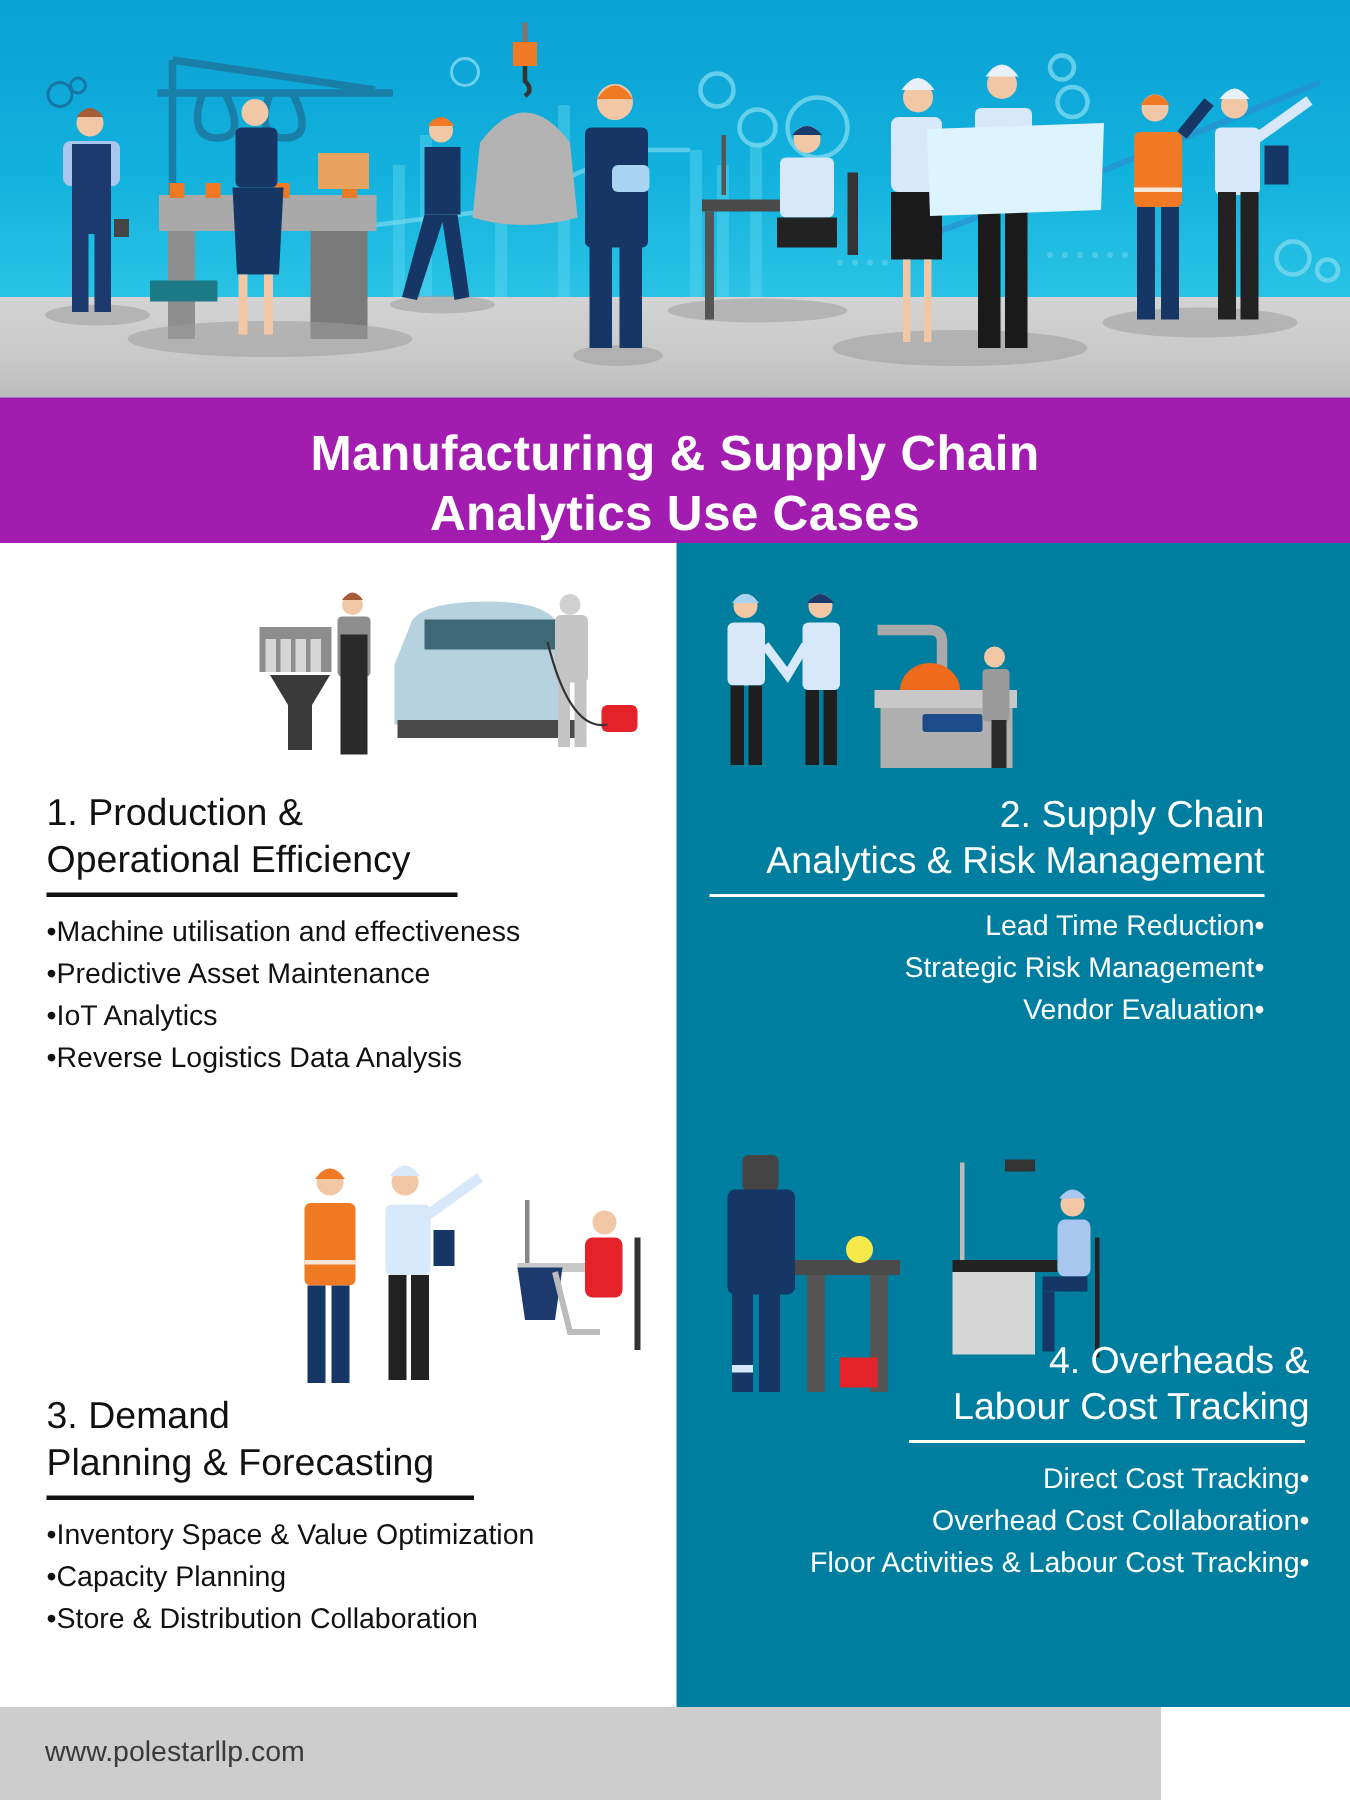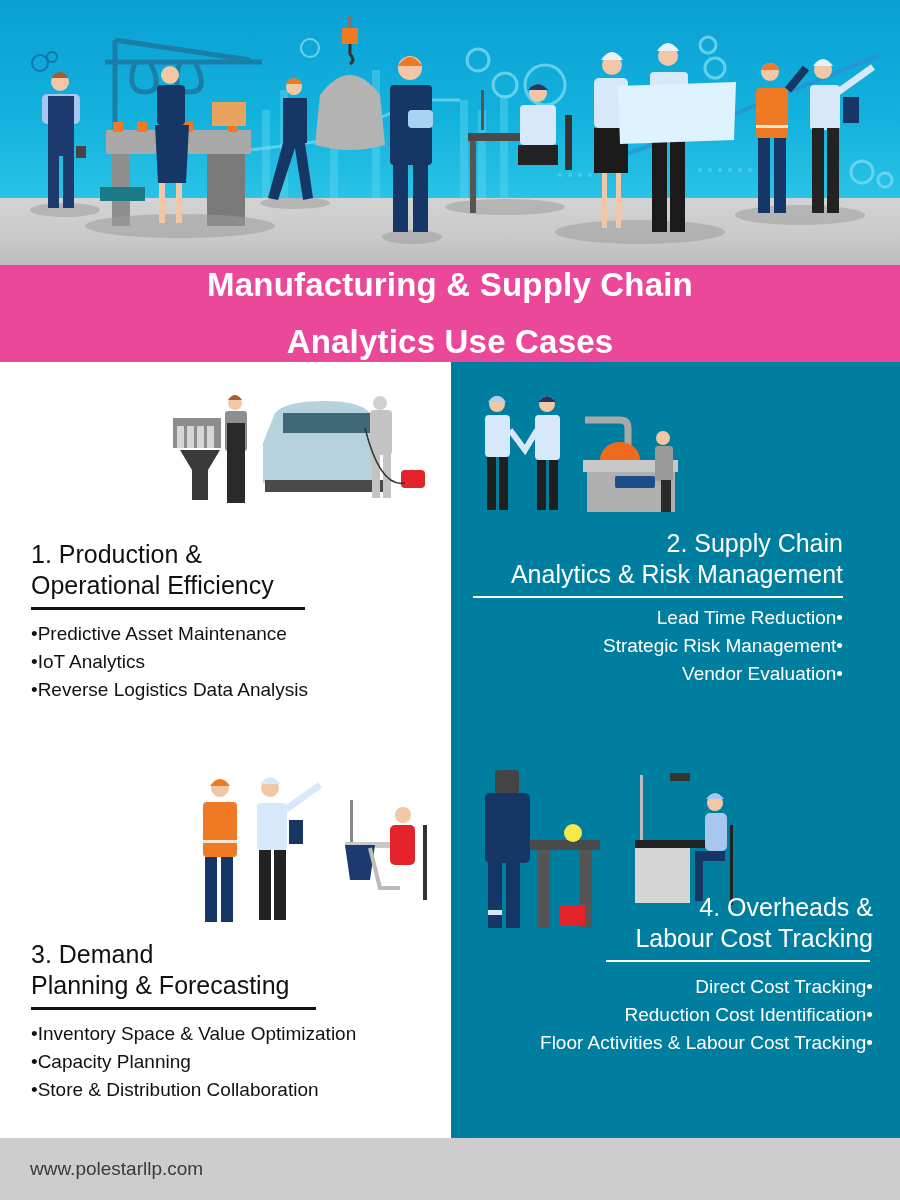--- a/index.html
+++ b/index.html
@@ -7,22 +7,22 @@
   body { font-family: "DejaVu Sans", "Liberation Sans", sans-serif; position: relative; }
 
   
   .hero { position: absolute; left: 0; top: 0; width: 900px; height: 265px; overflow: hidden;
           background: linear-gradient(180deg, #0aa0d4 0%, #13b2dd 45%, #2ac3e6 75%, #2ac3e6 100%); }
   .hero .floor { position: absolute; left: 0; top: 198px; width: 900px; height: 67px;
           background: linear-gradient(180deg, #d3d3d3 0%, #c9c9c9 60%, #bcbcbc 100%); }
   .hero svg { position: absolute; left: 0; top: 0; }
 
   
-  .title-band { position: absolute; left: 0; top: 265px; width: 900px; height: 97px; background: #ec4899;
-          display: flex; flex-direction: column; align-items: center; justify-content: space-between; }
+  .title-band { position: absolute; left: 0; top: 265px; width: 900px; height: 97px; background: #a21caf;
+          display: flex; flex-direction: column; align-items: center; justify-content: flex-end; }
   .title-band .line { color: #ffffff; font-family: "Liberation Sans", sans-serif; font-weight: bold;
           font-size: 33px; line-height: 40px; letter-spacing: 0.2px; text-align: center; }
 
   
   .col-left { position: absolute; left: 0; top: 362px; width: 451px; height: 776px; background: #ffffff; }
   .col-right { position: absolute; left: 451px; top: 362px; width: 449px; height: 776px; background: #007ea0; }
 
   .illus { position: absolute; }
 
   .section { position: absolute; font-family: "Liberation Sans", sans-serif; }
@@ -30,21 +30,21 @@
   .section .rule { height: 3px; margin-top: 6px; }
   .section .items { margin-top: 10px; list-style: none; }
   .section .items li { font-size: 19px; line-height: 28px; white-space: nowrap; }
 
   .left-sec { color: #111111; }
   .left-sec .rule { background: #111111; }
   .right-sec { color: #ffffff; text-align: right; }
   .right-sec .rule { background: #ffffff; height: 2px; }
 
   
-  .footer { position: absolute; left: 0; top: 1138px; width: 900px; height: 62px; background: #cdcdcd;
+  .footer { position: absolute; left: 0; top: 1138px; width: 774px; height: 62px; background: #cdcdcd;
           display: flex; align-items: center; padding-left: 30px; }
   .footer .url { font-family: "Liberation Sans", sans-serif; font-size: 19px; color: #3a3a3a; }
 </style>
 </head>
 <body>
 
 <div class="hero">
   <div class="floor"></div>
   <svg width="900" height="265" viewBox="0 0 900 265">
 
@@ -232,25 +232,26 @@
   <rect x="118" y="25" width="90" height="20" fill="#3f6877"></rect>
   <rect x="100" y="92" width="120" height="12" fill="#4a4a4a"></rect>
   <circle cx="215" cy="15" r="7" fill="#d0d0d0"></circle>
   <rect x="205" y="22" width="22" height="45" rx="4" fill="#c4c4c4"></rect>
   <rect x="207" y="65" width="8" height="45" fill="#c4c4c4"></rect>
     <rect x="218" y="65" width="8" height="45" fill="#c4c4c4"></rect>
   <rect x="236" y="82" width="24" height="18" rx="4" fill="#e4222a"></rect>
   <path d="M200,40 q15,60 40,55" stroke="#333" stroke-width="1.5" fill="none"></path>
 </svg>
 
-<div class="section left-sec" style="left:31px;top:527px;width:400px;margin-top:12px;">
+<div class="section left-sec" style="left:31px;top:527px;width:400px;">
   <div class="heading">1. Production &amp;</div>
   <div class="heading">Operational Efficiency</div>
   <div class="rule" style="width:274px;"></div>
   <ul class="items">
+    <li>•Machine utilisation and effectiveness</li>
     <li>•Predictive Asset Maintenance</li>
     <li>•IoT Analytics</li>
     <li>•Reverse Logistics Data Analysis</li>
   </ul>
 </div>
 
 <svg class="illus" style="left:475px;top:390px;" width="225" height="125" viewBox="0 0 225 125">
   <circle cx="22" cy="14" r="8" fill="#f2c7a6"></circle>
   <path d="M13,12 q9,-12 18,0z" fill="#a9d3f2"></path>
   <rect x="10" y="25" width="25" height="42" rx="4" fill="#d8e8fb"></rect>
@@ -299,21 +300,21 @@
   <rect x="104" y="50" width="14" height="24" fill="#163766"></rect>
   <rect x="165" y="30" width="3" height="45" fill="#888"></rect>
   <rect x="160" y="72" width="60" height="6" fill="#c8c8c8"></rect>
   <path d="M160,75 h30 l-5,35 h-20z" fill="#1c3a6e"></path>
   <path d="M185,78 l10,40 h20" stroke="#bbb" stroke-width="4" fill="none"></path>
   <circle cx="218" cy="45" r="8" fill="#f2c7a6"></circle>
   <rect x="205" y="55" width="25" height="40" rx="5" fill="#e4222a"></rect>
   <rect x="238" y="55" width="4" height="75" fill="#333"></rect>
 </svg>
 
-<div class="section left-sec" style="left:31px;top:929px;width:400px;margin-top:10px;">
+<div class="section left-sec" style="left:31px;top:929px;width:400px;">
   <div class="heading">3. Demand</div>
   <div class="heading">Planning &amp; Forecasting</div>
   <div class="rule" style="width:285px;"></div>
   <ul class="items">
     <li>•Inventory Space &amp; Value Optimization</li>
     <li>•Capacity Planning</li>
     <li>•Store &amp; Distribution Collaboration</li>
   </ul>
 </div>
 
@@ -339,20 +340,20 @@
   <rect x="215" y="96" width="8" height="40" fill="#163766"></rect>
   <rect x="250" y="60" width="3" height="80" fill="#222"></rect>
 </svg>
 
 <div class="section right-sec" style="left:470px;top:892px;width:403px;">
   <div class="heading">4. Overheads &amp;</div>
   <div class="heading">Labour Cost Tracking</div>
   <div class="rule" style="width:264px;margin-left:auto;margin-right:3px;"></div>
   <ul class="items" style="margin-top:11px;">
     <li>Direct Cost Tracking•</li>
-    <li>Reduction Cost Identification•</li>
+    <li>Overhead Cost Collaboration•</li>
     <li>Floor Activities &amp; Labour Cost Tracking•</li>
   </ul>
 </div>
 
 <div class="footer">
   <span class="url">www.polestarllp.com</span>
 </div>
 
 </body></html>

